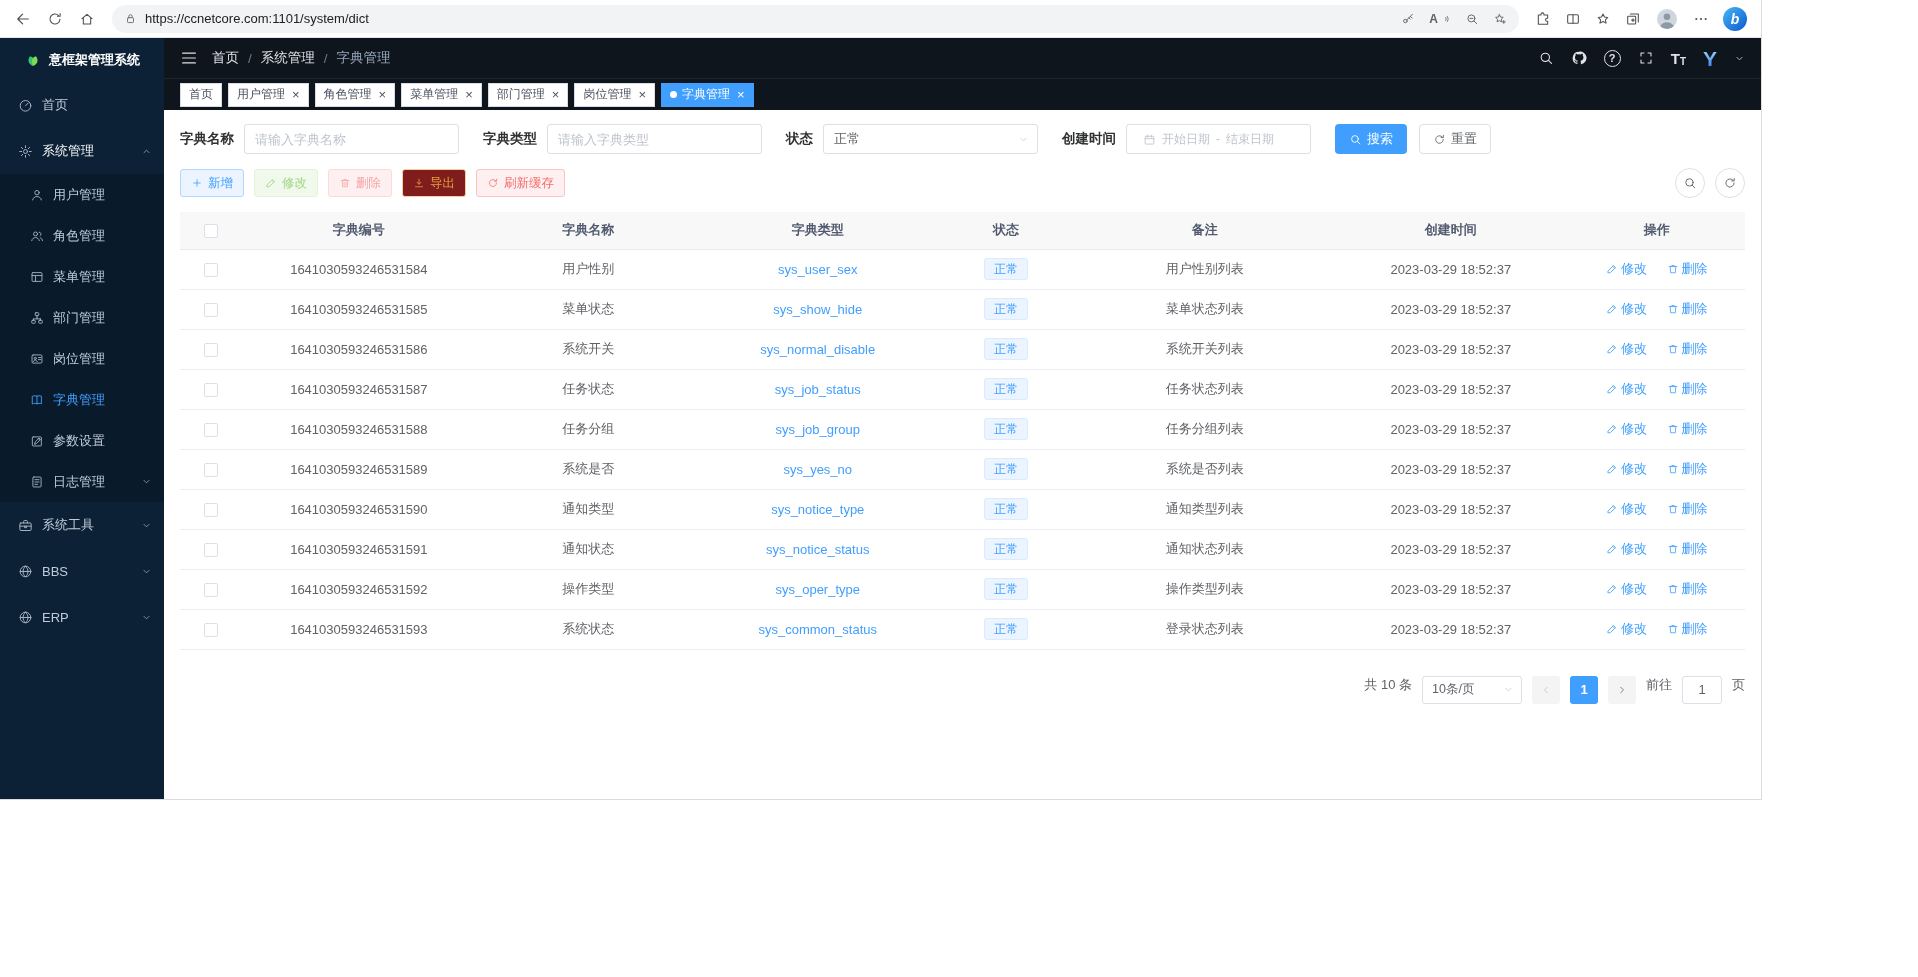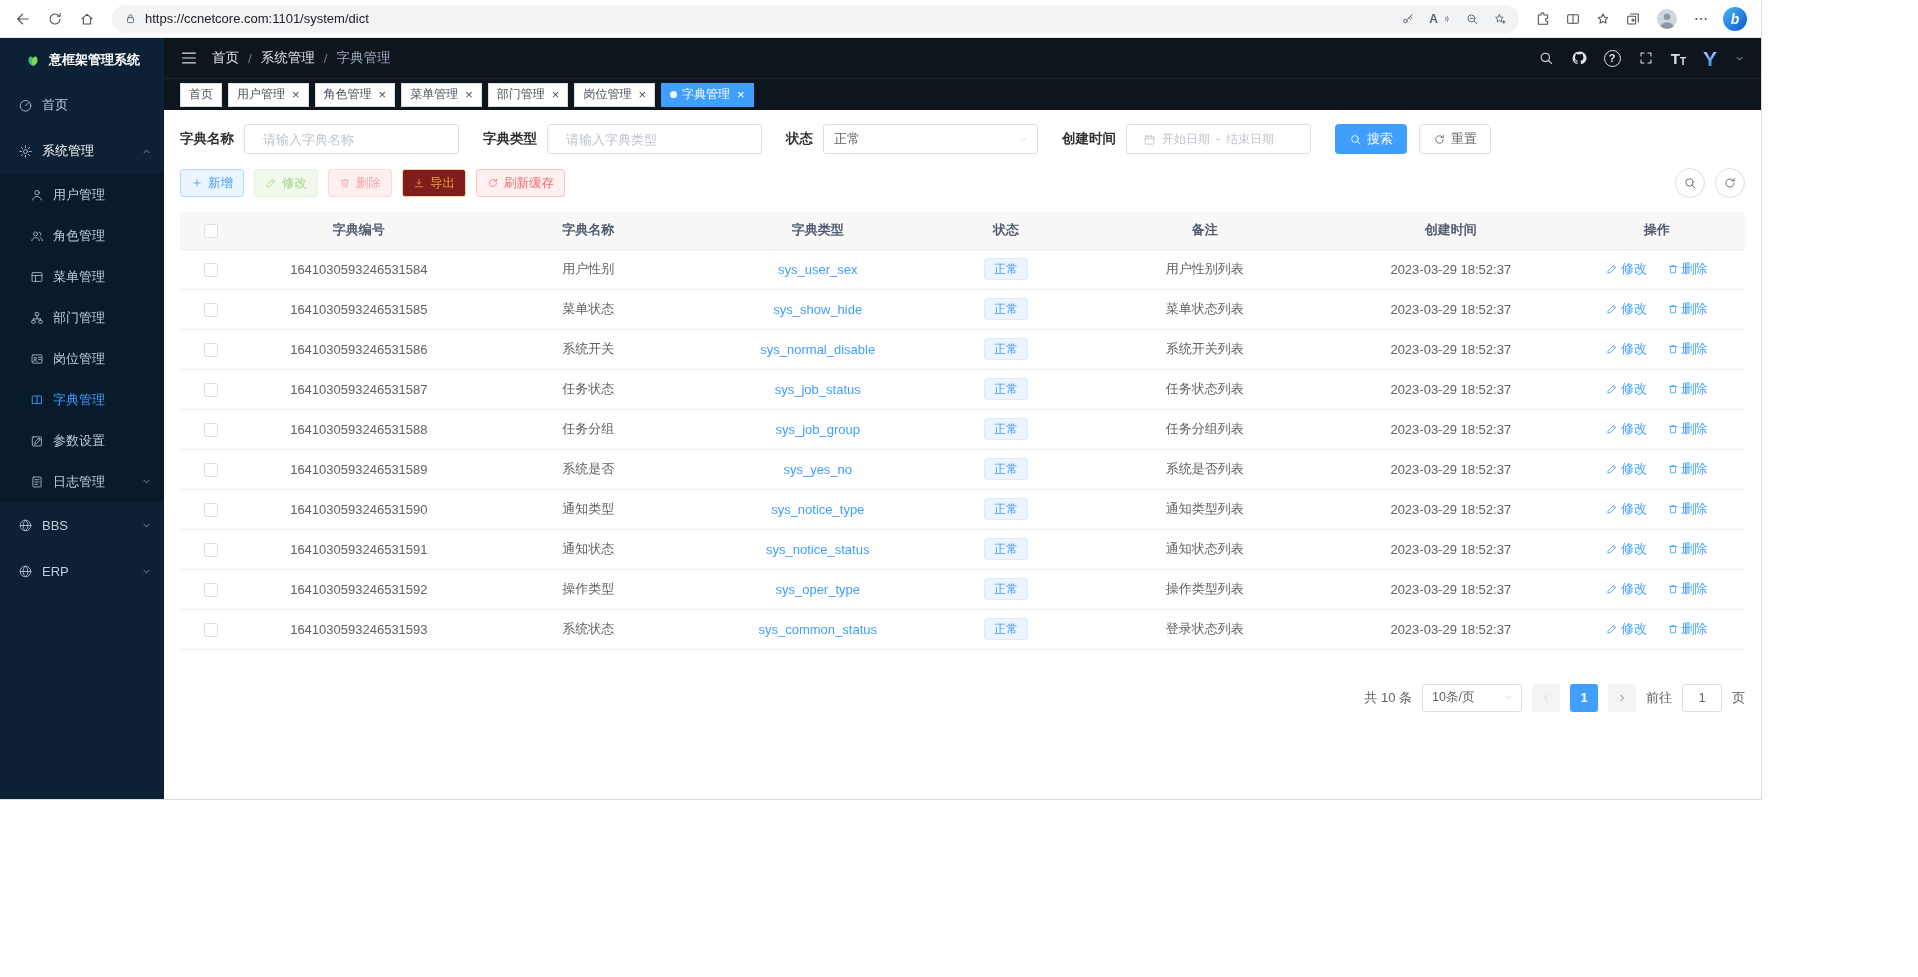--- a/index.html
+++ b/index.html
@@ -54,21 +54,21 @@
   .tab{height:24px;display:inline-flex;align-items:center;gap:5px;padding:0 8px;background:#fff;border:1px solid #d8dce5;color:#495060;font-size:12px;white-space:nowrap}
   .tab.active{background:#409eff;border-color:#409eff;color:#fff}
   .dot{display:inline-block;width:7px;height:7px;border-radius:50%;background:#fff}
   .tab .x{font-size:13px;line-height:1;margin-left:2px}
 
   
   .content{flex:1;background:#fff;padding:14px 16px;overflow:hidden;color:#606266}
   .frow{display:flex;align-items:center;font-size:13.5px}
   .fitem{display:flex;align-items:center;gap:10px;margin-right:24px}
   .flabel{font-weight:bold;color:#303133;white-space:nowrap}
-  .inp{height:30px;border:1px solid #dcdfe6;border-radius:3px;padding:0 18px;font-size:13px;color:#606266;width:215px;outline:none;font-family:inherit}
+  .inp{height:30px;border:1px solid #dcdfe6;border-radius:3px;padding:0 10px;font-size:13px;color:#606266;width:215px;outline:none;font-family:inherit}
   .inp::placeholder{color:#bfc4cc}
   .sel{width:215px;height:30px;border:1px solid #dcdfe6;border-radius:3px;display:flex;align-items:center;padding:0 8px 0 10px;font-size:13px;color:#606266}
   .sel svg{margin-left:auto;color:#c0c4cc}
   .dr{width:185px;height:30px;border:1px solid #dcdfe6;border-radius:3px;display:flex;align-items:center;gap:6px;padding:0 16px;font-size:12px;color:#bfc4cc}
   .btn{height:30px;border-radius:4px;padding:0 13px;font-size:13px;display:inline-flex;align-items:center;gap:5px;border:1px solid transparent;background:#fff;font-family:inherit}
   .btn-primary{background:#409eff;color:#fff;margin-right:12px}
   .btn-default{border-color:#dcdfe6;color:#606266}
   .trow{margin-top:14px;display:flex;align-items:center;gap:10px}
   .pbtn{height:28px;padding:0 10px;border-radius:3px;font-size:12.5px;display:inline-flex;align-items:center;gap:5px;border:1px solid;background:#fff;font-family:inherit}
   .pb-blue{color:#409eff;background:#ecf5ff;border-color:#b3d8ff}
@@ -80,21 +80,21 @@
   .circ{width:30px;height:30px;border-radius:50%;border:1px solid #dcdfe6;display:flex;align-items:center;justify-content:center;color:#606266;background:#fff}
 
   table{margin-top:14px;width:100%;border-collapse:collapse;table-layout:fixed;font-size:13px}
   th{background:#f8f8f9;color:#515a6e;font-weight:bold;height:37px;border-bottom:1px solid #e8eaec;text-align:center}
   td{height:40px;border-bottom:1px solid #ebeef5;text-align:center;color:#606266;white-space:nowrap;overflow:hidden}
   .cb{display:inline-block;width:14px;height:14px;border:1px solid #dcdfe6;border-radius:2px;background:#fff;vertical-align:middle}
   .lnk{color:#409eff;text-decoration:none}
   .tag{display:inline-block;padding:0 9px;height:22px;line-height:20px;background:#ecf5ff;border:1px solid #d9ecff;color:#409eff;border-radius:3px;font-size:12px}
   .op{color:#409eff;display:inline-flex;align-items:center;gap:3px;margin:0 8px;text-decoration:none}
 
-  .pager{margin-top:34px;display:flex;justify-content:flex-end;align-items:center;gap:10px;font-size:13px;color:#606266}
+  .pager{margin-top:26px;display:flex;justify-content:flex-end;gap:10px;font-size:13px;color:#606266}
   .psel{width:100px;height:28px;border:1px solid #dcdfe6;border-radius:3px;display:flex;align-items:center;padding:0 7px 0 9px;font-size:12.5px;color:#606266}
   .psel svg{margin-left:auto;color:#c0c4cc}
   .pnav,.pnum{min-width:28px;height:28px;border-radius:3px;display:flex;align-items:center;justify-content:center}
   .pnav{background:#f4f4f5;color:#c0c4cc}
   .pnav.next{color:#606266}
   .pnum{background:#409eff;color:#fff;font-weight:bold}
   .goin{width:40px;height:28px;border:1px solid #dcdfe6;border-radius:3px;text-align:center;font-size:13px;color:#606266;outline:none;font-family:inherit}
 </style>
 </head>
 <body>
@@ -259,20 +259,30 @@
           <div class="mi" data-interactable="true">
             <svg class="i14" viewBox="0 0 24 24" data-interactable="false">
                 <rect x="5" y="3.5" width="14" height="17" rx="1.5"></rect>
                 <path d="M8.5 8h7M8.5 12h7M8.5 16h4.5"></path>
               </svg>
             <span class="lbl" data-interactable="false">日志管理</span>
             <svg class="caret i11" viewBox="0 0 24 24" data-interactable="false">
                 <path d="M6.5 9.5l5.5 5.5 5.5-5.5"></path>
               </svg>
           </div>
+        </div>
+        <div class="mi" data-interactable="true">
+          <svg class="i15" viewBox="0 0 24 24" data-interactable="false">
+              <rect x="3" y="8" width="18" height="12" rx="1.5"></rect>
+              <path d="M9 8V5.5A1.5 1.5 0 0 1 10.5 4h3A1.5 1.5 0 0 1 15 5.5V8M3 13h18M10.5 13v2.5h3V13"></path>
+            </svg>
+          <span class="lbl" data-interactable="false">系统工具</span>
+          <svg class="caret i11" viewBox="0 0 24 24" data-interactable="false">
+              <path d="M6.5 9.5l5.5 5.5 5.5-5.5"></path>
+            </svg>
         </div>
         <div class="mi" data-interactable="true">
           <svg class="i15" viewBox="0 0 24 24" data-interactable="false">
               <circle cx="12" cy="12" r="8.5"></circle>
               <path d="M3.5 12h17M12 3.5c2.6 2.3 3.9 5.1 3.9 8.5s-1.3 6.2-3.9 8.5c-2.6-2.3-3.9-5.1-3.9-8.5s1.3-6.2 3.9-8.5z"></path>
             </svg>
           <span class="lbl" data-interactable="false">BBS</span>
           <svg class="caret i11" viewBox="0 0 24 24" data-interactable="false">
               <path d="M6.5 9.5l5.5 5.5 5.5-5.5"></path>
             </svg>

